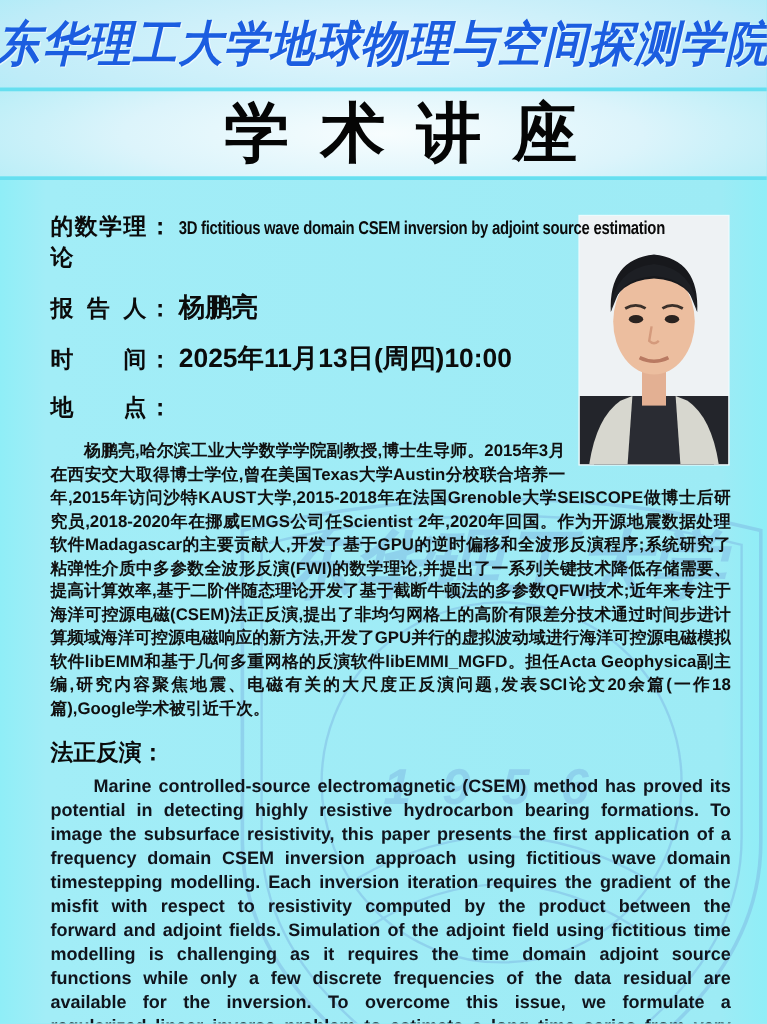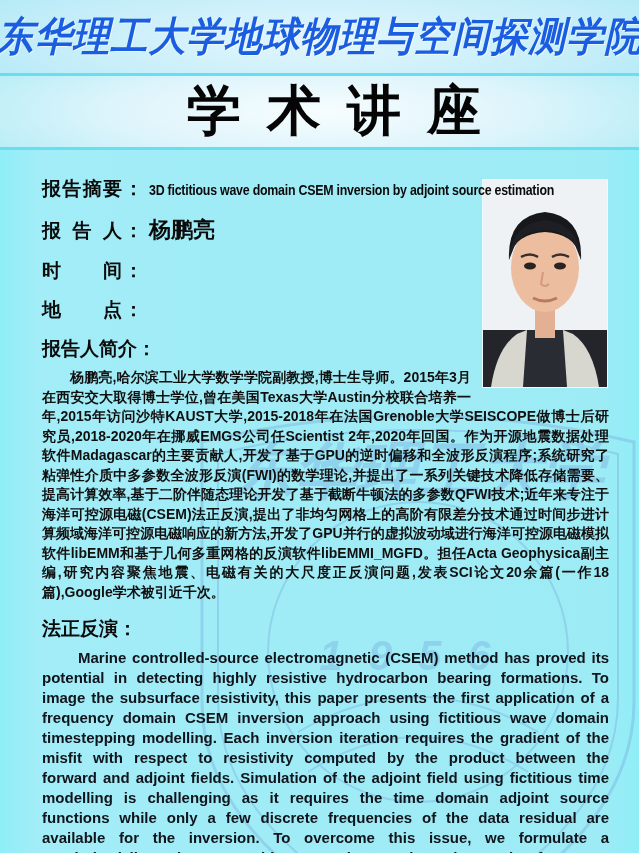--- a/index.html
+++ b/index.html
@@ -138,39 +138,39 @@
           <ellipse cx="47" cy="86" rx="6" ry="3.4" fill="#2a2320"></ellipse>
           <ellipse cx="77" cy="86" rx="6" ry="3.4" fill="#2a2320"></ellipse>
           <path d="M38 77 Q47 72 55 77" stroke="#3a302a" stroke-width="2.4" fill="none"></path>
           <path d="M69 77 Q77 72 86 77" stroke="#3a302a" stroke-width="2.4" fill="none"></path>
           <path d="M60 92 L58 104 Q62 108 66 104" stroke="#d49a7c" stroke-width="2" fill="none"></path>
           <path d="M50 118 Q62 124 74 118" stroke="#b97a62" stroke-width="3" fill="none"></path>
         </svg>
       </div>
 
       <div class="info-row">
-        <span class="info-label">报告摘要</span>
+        <span class="info-label">的数学理论</span>
         <span class="info-colon">：</span>
         <span class="info-value en-title">3D fictitious wave domain CSEM inversion by adjoint source estimation</span>
       </div>
       <div class="info-row">
         <span class="info-label">报告人</span>
         <span class="info-colon">：</span>
         <span class="info-value">杨鹏亮</span>
       </div>
       <div class="info-row">
         <span class="info-label">时间</span>
         <span class="info-colon">：</span>
+        <span class="info-value">2025年11月13日(周四)10:00</span>
       </div>
       <div class="info-row">
         <span class="info-label">地点</span>
         <span class="info-colon">：</span>
       </div>
 
-      <div class="section-heading">报告人简介：</div>
       <div class="bio-text">杨鹏亮,哈尔滨工业大学数学学院副教授,博士生导师。2015年3月在西安交大取得博士学位,曾在美国Texas大学Austin分校联合培养一年,2015年访问沙特KAUST大学,2015-2018年在法国Grenoble大学SEISCOPE做博士后研究员,2018-2020年在挪威EMGS公司任Scientist 2年,2020年回国。作为开源地震数据处理软件Madagascar的主要贡献人,开发了基于GPU的逆时偏移和全波形反演程序;系统研究了粘弹性介质中多参数全波形反演(FWI)的数学理论,并提出了一系列关键技术降低存储需要、提高计算效率,基于二阶伴随态理论开发了基于截断牛顿法的多参数QFWI技术;近年来专注于海洋可控源电磁(CSEM)法正反演,提出了非均匀网格上的高阶有限差分技术通过时间步进计算频域海洋可控源电磁响应的新方法,开发了GPU并行的虚拟波动域进行海洋可控源电磁模拟软件libEMM和基于几何多重网格的反演软件libEMMI_MGFD。担任Acta Geophysica副主编,研究内容聚焦地震、电磁有关的大尺度正反演问题,发表SCI论文20余篇(一作18篇),Google学术被引近千次。</div>
 
       <div class="abstract-block">
         <div class="section-heading">法正反演：</div>
         <div class="abstract-text">Marine controlled-source electromagnetic (CSEM) method has proved its potential in detecting highly resistive hydrocarbon bearing formations. To image the subsurface resistivity, this paper presents the first application of a frequency domain CSEM inversion approach using fictitious wave domain timestepping modelling.  Each inversion iteration requires the gradient of the misfit with respect to resistivity computed by the product between the forward and adjoint fields. Simulation of the adjoint field using fictitious time modelling is challenging as it requires the time domain adjoint source functions while only a few discrete frequencies of the data residual are available for the inversion. To overcome this issue, we formulate a regularized linear inverse problem to estimate a long time series from very few frequency samples. It can then be solved using linear optimization technique in matrix-free manner. Instead of computing adjoint source time function one by one at each receiver location, a basis function implementation has been designed, such that the linear inversion can be solved only once and then reused every time to construct all time-domain adjoint sources. The method allows computing all frequencies of the EM fields in one go without heavy memory and computational overhead. Numerical examples are employed to demonstrate the application of our method for VTI resistivity tomography.</div>
       </div>
 
     </div>
   </div>
 </div>

